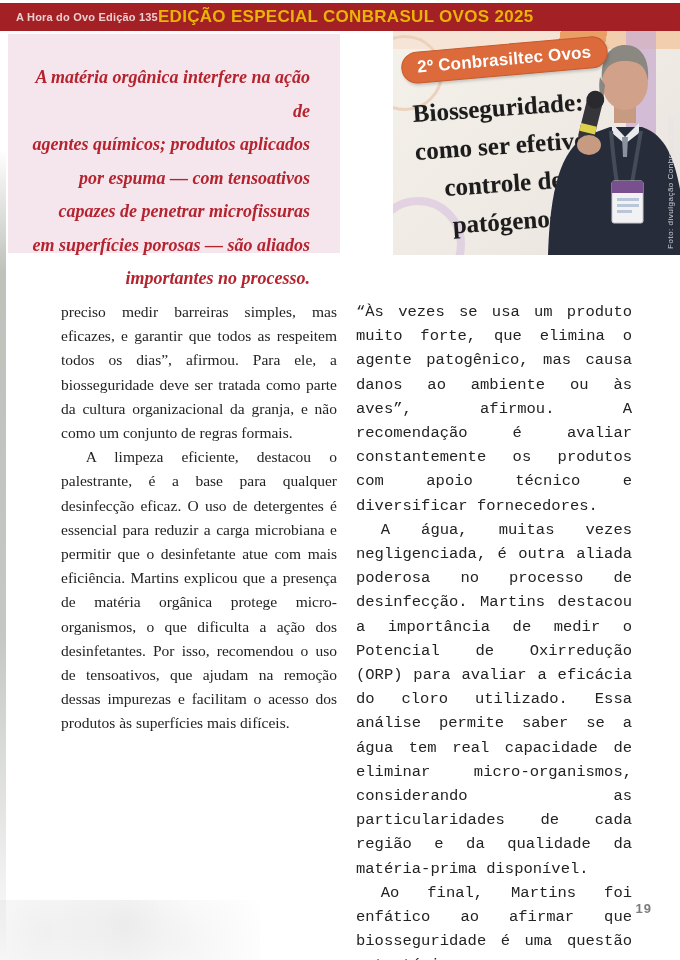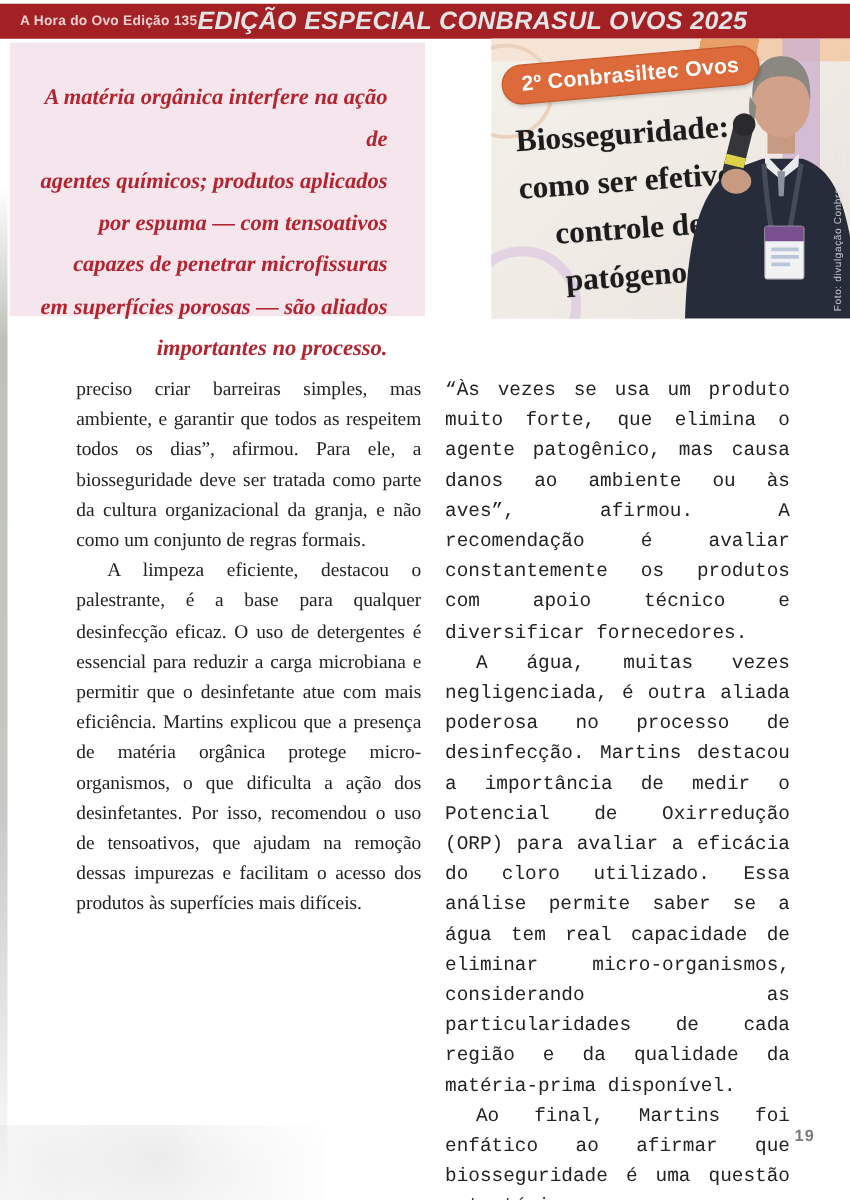--- a/index.html
+++ b/index.html
@@ -13,21 +13,21 @@
     position:absolute;left:0;top:3px;width:680px;height:28px;
     background:#a32025;
     display:flex;align-items:center;
     box-sizing:border-box;padding:0 14px 0 16px;
     font-family:"Liberation Sans", sans-serif;
   }
   .header-left{
     color:#edcfcf;font-size:11px;font-weight:bold;letter-spacing:.2px;
   }
   .header-right{
-    color:#e5e5e5;font-size:20px;font-weight:bold;letter-spacing:.3px;font-style:italic;
+    color:#eab308;font-size:17px;font-weight:bold;letter-spacing:.3px;
   }
   
   .pull-quote{
     position:absolute;left:8px;top:34px;width:332px;height:219px;
     background:#f5e6ee;box-sizing:border-box;
     padding:27px 30px 0 12px;
   }
   .pull-quote p{
     margin:0;
     font-family:"Liberation Serif", serif;
@@ -171,21 +171,21 @@
       </g>
 
       <ellipse cx="79" cy="114" rx="12" ry="10" fill="#c79a82"></ellipse>
     </svg>
 
     <div class="event-badge">2º Conbrasiltec Ovos</div>
     <div class="photo-credit">Foto: divulgação Conbrasul 2025</div>
   </div>
 
   <div class="column left">
-    <p>preciso criar barreiras simples, mas ambiente, e garantir que todos as respeitem todos os dias”, afirmou. Para ele, a biosseguridade deve ser tratada como parte da cultura organizacional da granja, e não como um conjunto de regras formais.</p>
+    <p>preciso medir barreiras simples, mas eficazes, e garantir que todos as respeitem todos os dias”, afirmou. Para ele, a biosseguridade deve ser tratada como parte da cultura organizacional da granja, e não como um conjunto de regras formais.</p>
     <p class="indent">A limpeza eficiente, destacou o palestrante, é a base para qualquer desinfecção eficaz. O uso de detergentes é essencial para reduzir a carga microbiana e permitir que o desinfetante atue com mais eficiência. Martins explicou que a presença de matéria orgânica protege micro-organismos, o que dificulta a ação dos desinfetantes. Por isso, recomendou o uso de tensoativos, que ajudam na remoção dessas impurezas e facilitam o acesso dos produtos às superfícies mais difíceis.</p>
   </div>
 
   <div class="column right">
     <p>“Às vezes se usa um produto muito forte, que elimina o agente patogênico, mas causa danos ao ambiente ou às aves”, afirmou. A recomendação é avaliar constantemente os produtos com apoio técnico e diversificar fornecedores.</p>
     <p class="indent">A água, muitas vezes negligenciada, é outra aliada poderosa no processo de desinfecção. Martins destacou a importância de medir o Potencial de Oxirredução (ORP) para avaliar a eficácia do cloro utilizado. Essa análise permite saber se a água tem real capacidade de eliminar micro-organismos, considerando as particularidades de cada região e da qualidade da matéria-prima disponível.</p>
     <p class="indent">Ao final, Martins foi enfático ao afirmar que biosseguridade é uma questão estratégica para a sustentabilidade do negócio. “Não adianta investir milhões em genética, nutrição ou tecnologia se a granja estiver vulnerável à entrada de agentes infecciosos. A blindagem sanitária é o que garante que todo o resto funcione”, concluiu.</p>
   </div>
 
   <div class="page-number">19</div>

